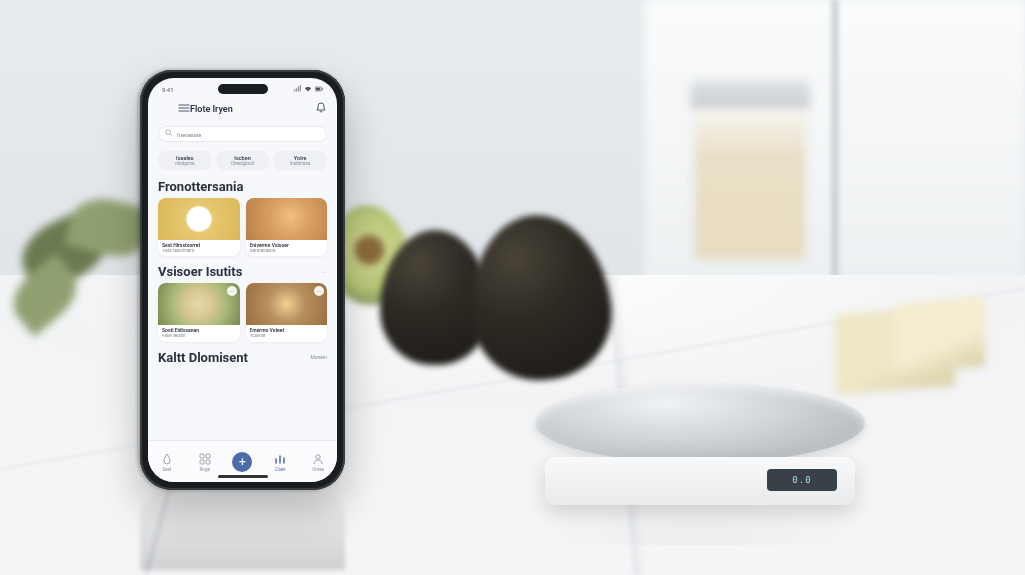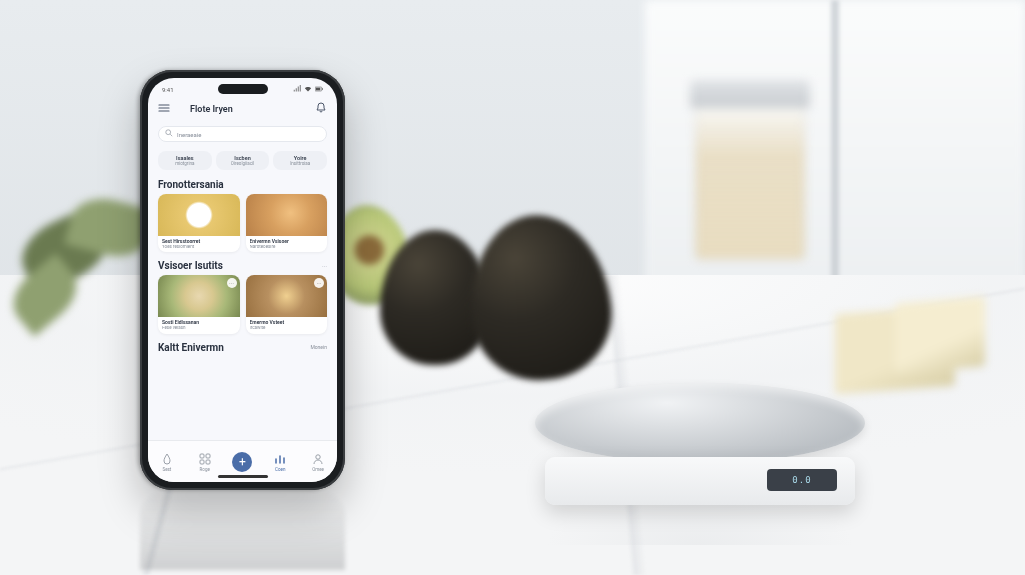--- a/index.html
+++ b/index.html
@@ -162,21 +162,21 @@
   .phone-reflection{
     position:absolute;left:140px;top:490px;width:205px;height:80px;
     background:linear-gradient(180deg,rgba(30,33,36,.35) 0%,transparent 100%);
     border-radius:0 0 26px 26px;transform:scaleY(-1);opacity:.5;filter:blur(2px);
   }
 
   .status-bar{display:flex;justify-content:space-between;align-items:center;height:18px;padding:4px 14px 0;font-size:6px;color:#555;}
   .status-right{display:flex;gap:3px;align-items:center;}
   .status-right svg{width:8px;height:8px;}
 
-  .app-header{display:flex;align-items:center;gap:20px;padding:6px 10px;}
+  .app-header{display:flex;align-items:center;gap:0;padding:6px 10px;margin-left:20px;}
   .app-header .menu svg,.app-header .bell svg{width:12px;height:12px;}
   .app-header .title{flex:1;font-size:9px;font-weight:600;color:#2a3240;}
 
   .search-bar{
     margin:4px 10px;height:16px;border-radius:8px;
     background:#fff;border:1px solid #e5e8ee;
     display:flex;align-items:center;padding:0 6px;gap:4px;
   }
   .search-bar .ph{color:var(--app-text-light);font-size:6px;}
   .search-bar svg{width:8px;height:8px;}
@@ -186,21 +186,21 @@
     flex:1;min-width:0;background:var(--chip-bg);border-radius:8px;
     padding:4px 2px;text-align:center;
   }
   .chip .t{font-size:5.5px;font-weight:600;color:#3a4250;white-space:nowrap;overflow:hidden;}
   .chip .s{font-size:4.5px;color:var(--app-text-light);white-space:nowrap;overflow:hidden;}
 
   .section-header{
     display:flex;justify-content:space-between;align-items:center;
     padding:4px 10px 2px;
   }
-  .section-header .h{font-size:10px;font-weight:700;color:#2a3240;}
+  .section-header .h{font-size:13px;font-weight:700;color:#2a3240;}
   .section-header .more{font-size:5px;color:var(--app-text-light);}
 
   .card-row{display:flex;gap:6px;padding:2px 10px 4px;}
   .card{
     flex:1;background:var(--card-bg);border-radius:8px;overflow:hidden;
     box-shadow:0 1px 3px rgba(0,0,0,.06);
   }
   .card .thumb{height:42px;position:relative;}
   .card .thumb.f1{background:radial-gradient(circle at 50% 50%,#fff 0%,#fff 25%,var(--food1) 30%,#d8b858 100%);}
   .card .thumb.f2{background:radial-gradient(circle at 55% 45%,#f0c080 0%,var(--food2) 40%,#b88048 100%);}
@@ -368,21 +368,21 @@
             <div class="badge">⋯</div>
           </div>
           <div class="meta">
             <div class="t">Emermo Vsteet</div>
             <div class="s">Ircawite</div>
           </div>
         </div>
       </div>
 
       <div class="section-header">
-        <span class="h">Kaltt Enivermn</span>
+        <span class="h">Kaltt Dlomisent</span>
         <span class="more">Monein</span>
       </div>
 
       <div class="bottom-nav">
         <div class="nav-item">
           <div class="nav-icon">
               <svg viewBox="0 0 12 12">
                 <path d="M6 1C4 4 3 6 3 8a3 3 0 0 0 6 0c0-2-1-4-3-7z" fill="none" stroke="#9aa0a8" stroke-width="1"></path>
               </svg>
             </div>

